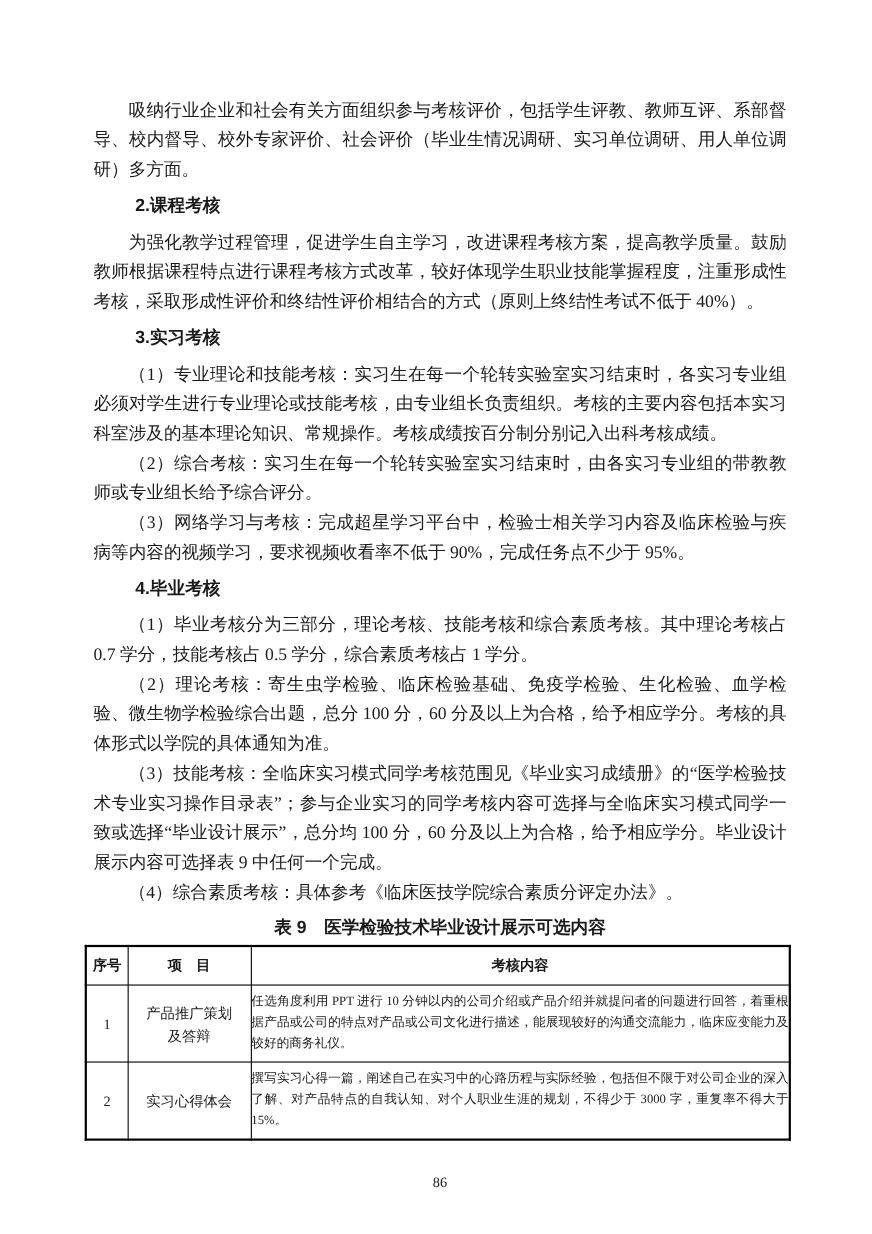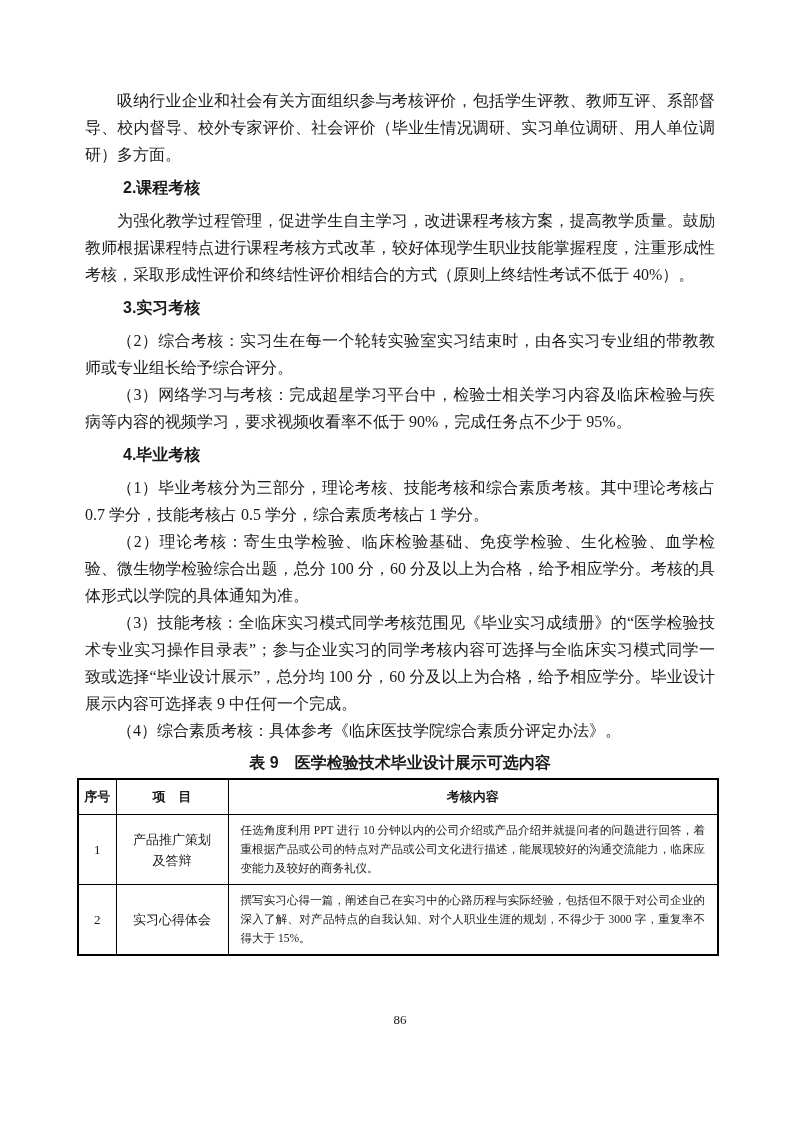--- a/index.html
+++ b/index.html
@@ -66,39 +66,40 @@
   td.cell-item {
     text-align: center;
     font-size: 13px;
     line-height: 21px;
     padding: 0 13px;
   }
   td.cell-content {
     text-align: justify;
     font-size: 11.5px;
     line-height: 19px;
-    padding: 6px 12px;
+    padding: 6px 0;
   }
   .page-footer {
-    margin-top: 56px;
+    margin-top: 30px;
     text-align: center;
     font-size: 13px;
   }
 </style>
 </head>
 <body>
 
 <div class="page">
 
   <p class="para">吸纳行业企业和社会有关方面组织参与考核评价，包括学生评教、教师互评、系部督导、校内督导、校外专家评价、社会评价（毕业生情况调研、实习单位调研、用人单位调研）多方面。</p>
 
   <p class="heading">2.课程考核</p>
   <p class="para">为强化教学过程管理，促进学生自主学习，改进课程考核方案，提高教学质量。鼓励教师根据课程特点进行课程考核方式改革，较好体现学生职业技能掌握程度，注重形成性考核，采取形成性评价和终结性评价相结合的方式（原则上终结性考试不低于 40%）。</p>
 
   <p class="heading">3.实习考核</p>
+  <p class="para">（1）专业理论和技能考核：实习生在每一个轮转实验室实习结束时，各实习专业组必须对学生进行专业理论或技能考核，由专业组长负责组织。考核的主要内容包括本实习科室涉及的基本理论知识、常规操作。考核成绩按百分制分别记入出科考核成绩。</p>
   <p class="para">（2）综合考核：实习生在每一个轮转实验室实习结束时，由各实习专业组的带教教师或专业组长给予综合评分。</p>
   <p class="para">（3）网络学习与考核：完成超星学习平台中，检验士相关学习内容及临床检验与疾病等内容的视频学习，要求视频收看率不低于 90%，完成任务点不少于 95%。</p>
 
   <p class="heading">4.毕业考核</p>
   <p class="para">（1）毕业考核分为三部分，理论考核、技能考核和综合素质考核。其中理论考核占 0.7 学分，技能考核占 0.5 学分，综合素质考核占 1 学分。</p>
   <p class="para">（2）理论考核：寄生虫学检验、临床检验基础、免疫学检验、生化检验、血学检验、微生物学检验综合出题，总分 100 分，60 分及以上为合格，给予相应学分。考核的具体形式以学院的具体通知为准。</p>
   <p class="para">（3）技能考核：全临床实习模式同学考核范围见《毕业实习成绩册》的“医学检验技术专业实习操作目录表”；参与企业实习的同学考核内容可选择与全临床实习模式同学一致或选择“毕业设计展示”，总分均 100 分，60 分及以上为合格，给予相应学分。毕业设计展示内容可选择表 9 中任何一个完成。</p>
   <p class="para">（4）综合素质考核：具体参考《临床医技学院综合素质分评定办法》。</p>
 
   <p class="table-title">表 9　医学检验技术毕业设计展示可选内容</p>

